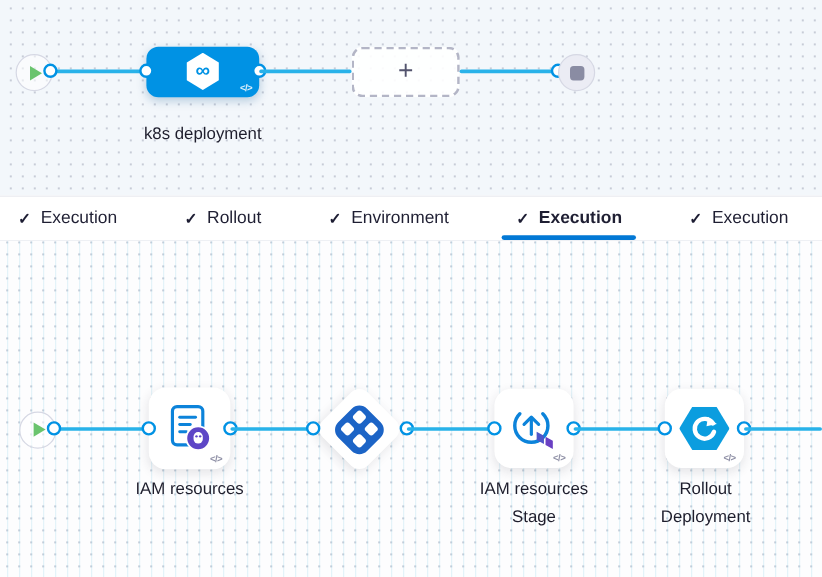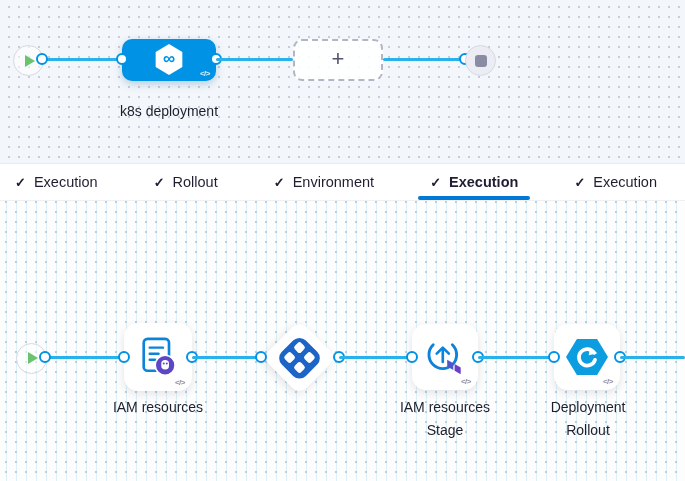--- a/index.html
+++ b/index.html
@@ -207,18 +207,18 @@
     <div class="edge" style="left:620px;top:154.5px;width:65px;"></div>
 
     <div class="node-label" style="left:88px;top:195px;width:140px;">
       <div>IAM resources</div>
     </div>
     <div class="node-label" style="left:375px;top:195px;width:140px;">
       <div>IAM resources</div>
       <div>Stage</div>
     </div>
     <div class="node-label" style="left:517px;top:195px;width:142px;">
+      <div>Rollout</div>
       <div>Deployment</div>
-      <div>Rollout</div>
     </div>
   </div>
 
 </div>
 
 </body></html>

